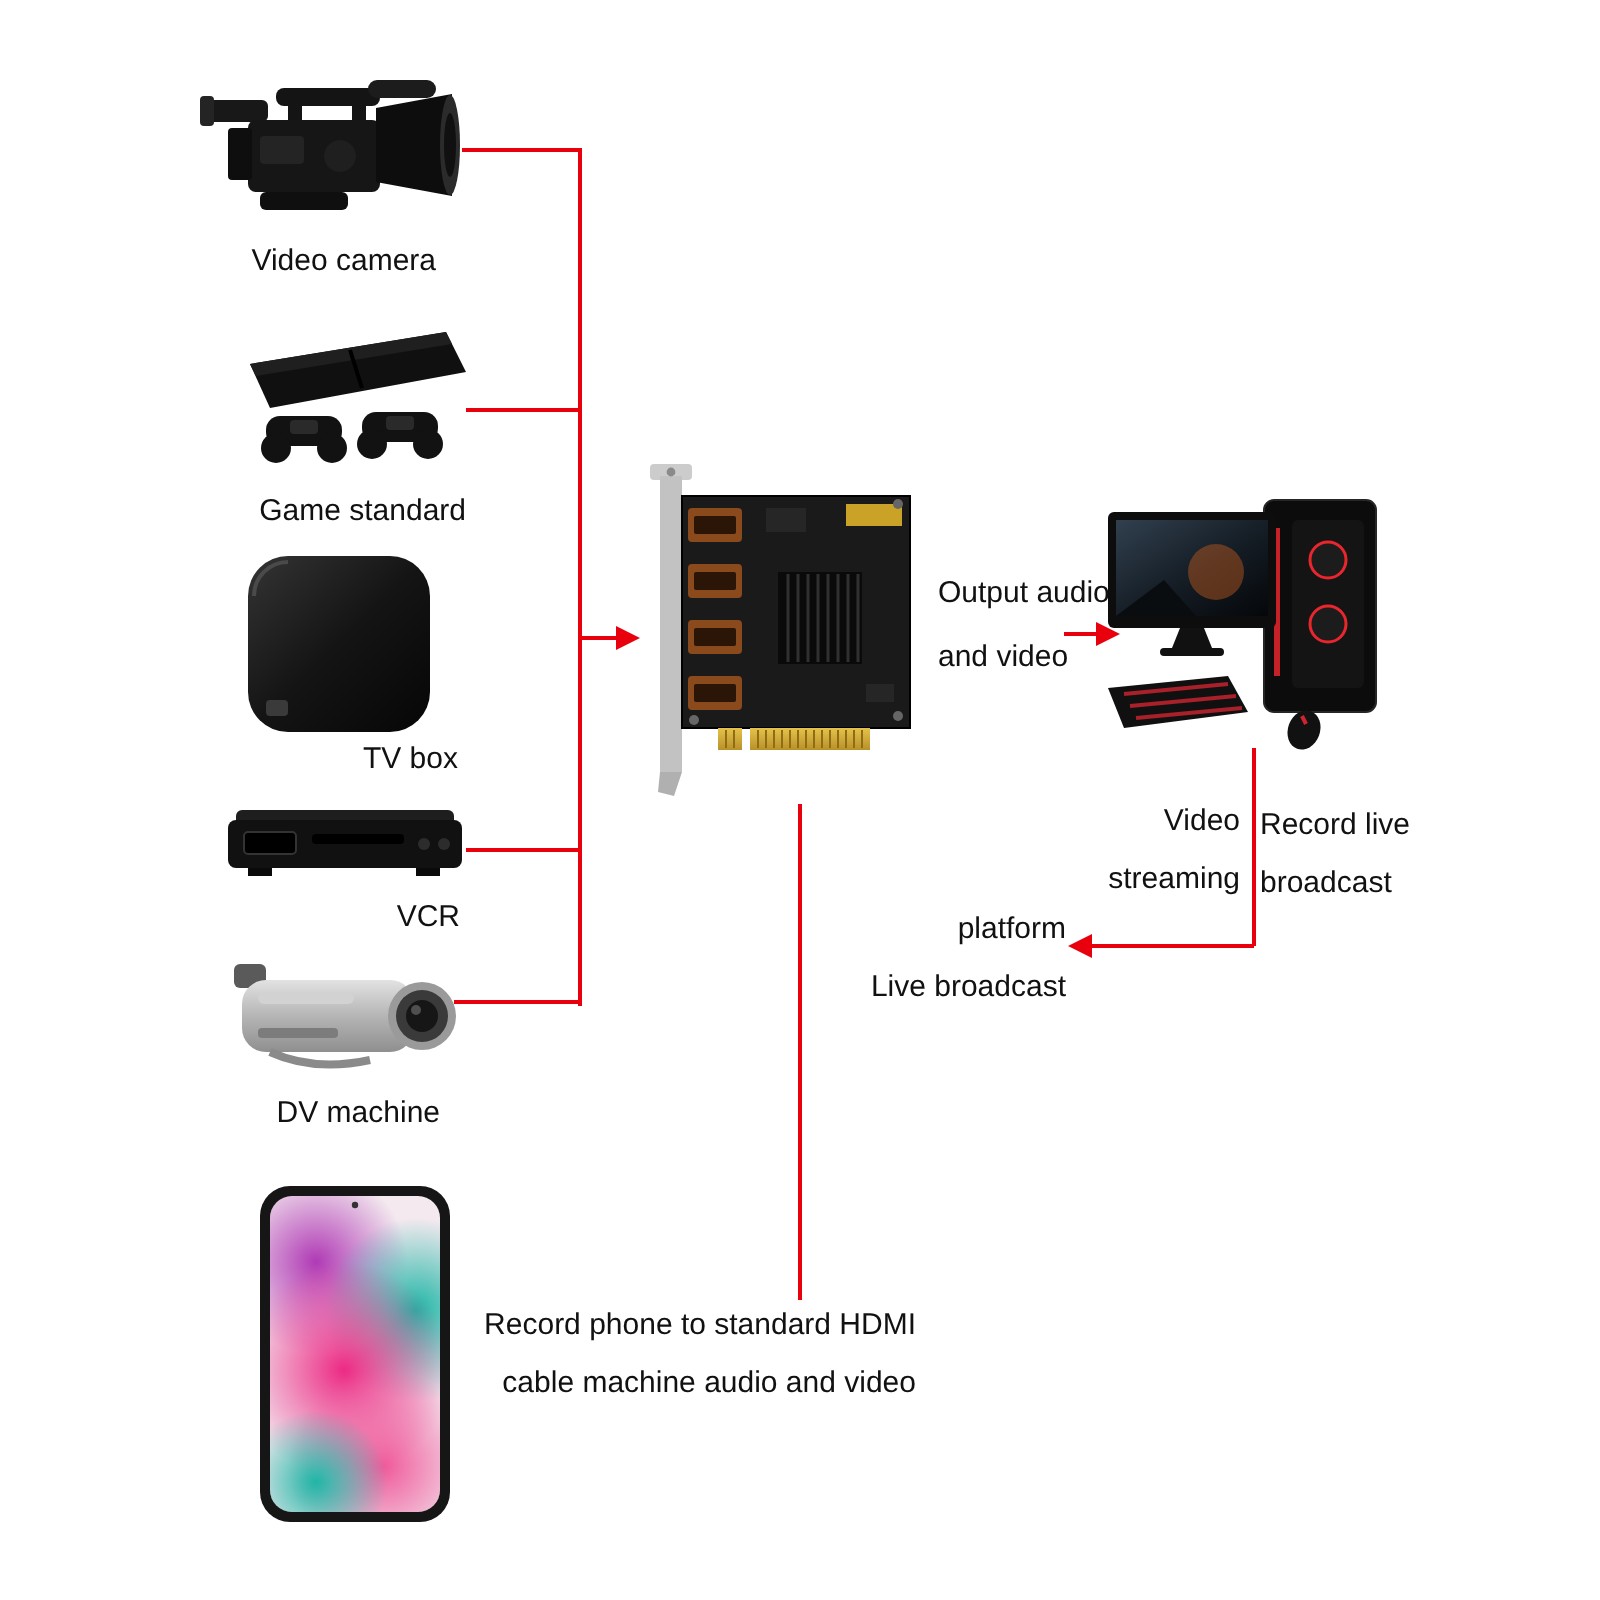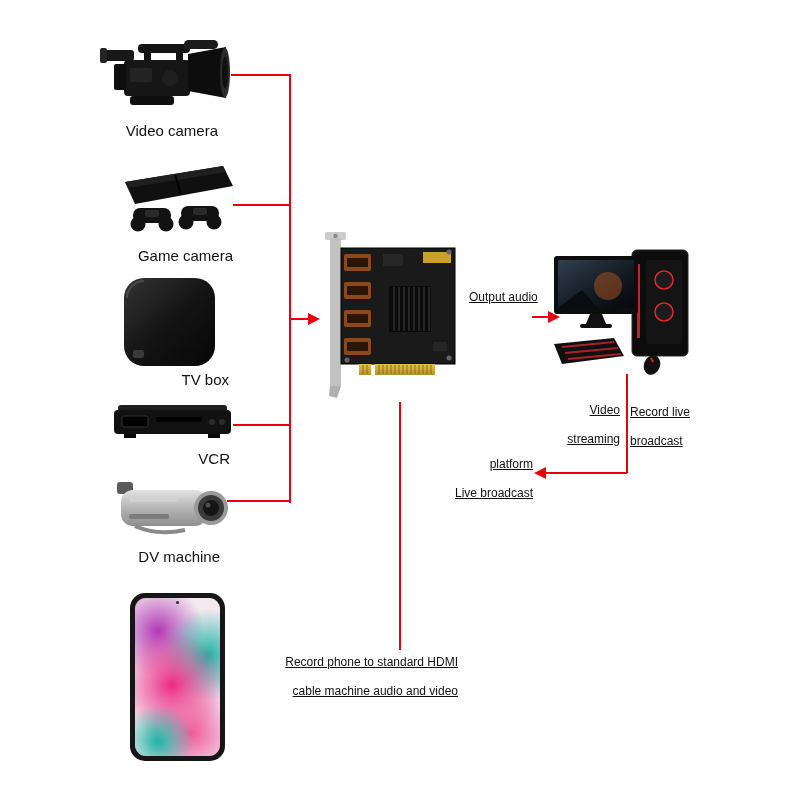--- a/index.html
+++ b/index.html
@@ -2,21 +2,21 @@
 <html style="--connector: #e8000d; --background: #ffffff; --text: #111111;"><head>
 <meta charset="utf-8">
 <style>
   * { margin:0; padding:0; box-sizing:border-box; }
   html,body { width:800px; height:800px; }
   body { background:#fff; font-family:"Liberation Sans", sans-serif; }
   .canvas { position:relative; width:800px; height:800px; background:var(--background,#fff); overflow:hidden; }
   .device { position:absolute; }
   .device svg { display:block; width:100%; height:100%; }
   .label { position:absolute; font-size:15px; color:var(--text,#111); text-align:right; white-space:nowrap; }
-  .note { position:absolute; font-size:12px; color:var(--text,#111); line-height:29px; white-space:nowrap;text-decoration:underline; }
+  .note { position:absolute; font-size:15px; color:var(--text,#111); line-height:29px; white-space:nowrap; }
   .note.center { text-align:right; }
   .hline,.vline { position:absolute; background:var(--connector,#e8000d); }
   .hline { height:2px; } .vline { width:2px; }
   .arr-r,.arr-l { position:absolute; width:0; height:0; border-top:6px solid transparent; border-bottom:6px solid transparent; }
   .arr-r { border-left:12px solid var(--connector,#e8000d); }
   .arr-l { border-right:12px solid var(--connector,#e8000d); }
 </style>
 </head>
 <body>
 
@@ -54,21 +54,21 @@
         <rect x="30" y="50" width="14" height="7" rx="2" fill="#2a2a2a"></rect>
       </g>
       <g fill="#121212">
         <rect x="66" y="46" width="38" height="15" rx="7"></rect>
         <circle cx="71" cy="62" r="7.5"></circle>
         <circle cx="99" cy="62" r="7.5"></circle>
         <rect x="78" y="48" width="14" height="7" rx="2" fill="#2a2a2a"></rect>
       </g>
     </svg>
   </div>
-  <div class="label" style="left:98px;top:247px;width:135px">Game camera</div>
+  <div class="label" style="left:98px;top:247px;width:135px">Game standard</div>
 
   <div class="device" style="left:122px;top:276px;width:95px;height:92px">
     <svg viewBox="0 0 95 92">
       <defs>
         <linearGradient id="tvbox" x1="0" y1="0" x2="1" y2="1">
           <stop offset="0" stop-color="#343434"></stop>
           <stop offset="0.5" stop-color="#141414"></stop>
           <stop offset="1" stop-color="#060606"></stop>
         </linearGradient>
       </defs>
@@ -258,20 +258,21 @@
   <div class="arr-r" style="left:548px;top:311px"></div>
 
   <div class="vline" style="left:626px;top:374px;height:99px"></div>
   <div class="hline" style="left:546px;top:472px;width:81px"></div>
   <div class="arr-l" style="left:534px;top:467px"></div>
 
   <div class="vline" style="left:399px;top:402px;height:248px"></div>
 
   <div class="note" style="left:469px;top:281px;line-height:32px">
     <div>Output audio</div>
+    <div>and video</div>
   </div>
 
   <div class="note center" style="left:538px;top:396px;width:82px">
     <div>Video</div>
     <div>streaming</div>
   </div>
 
   <div class="note" style="left:630px;top:398px">
     <div>Record live</div>
     <div>broadcast</div>

